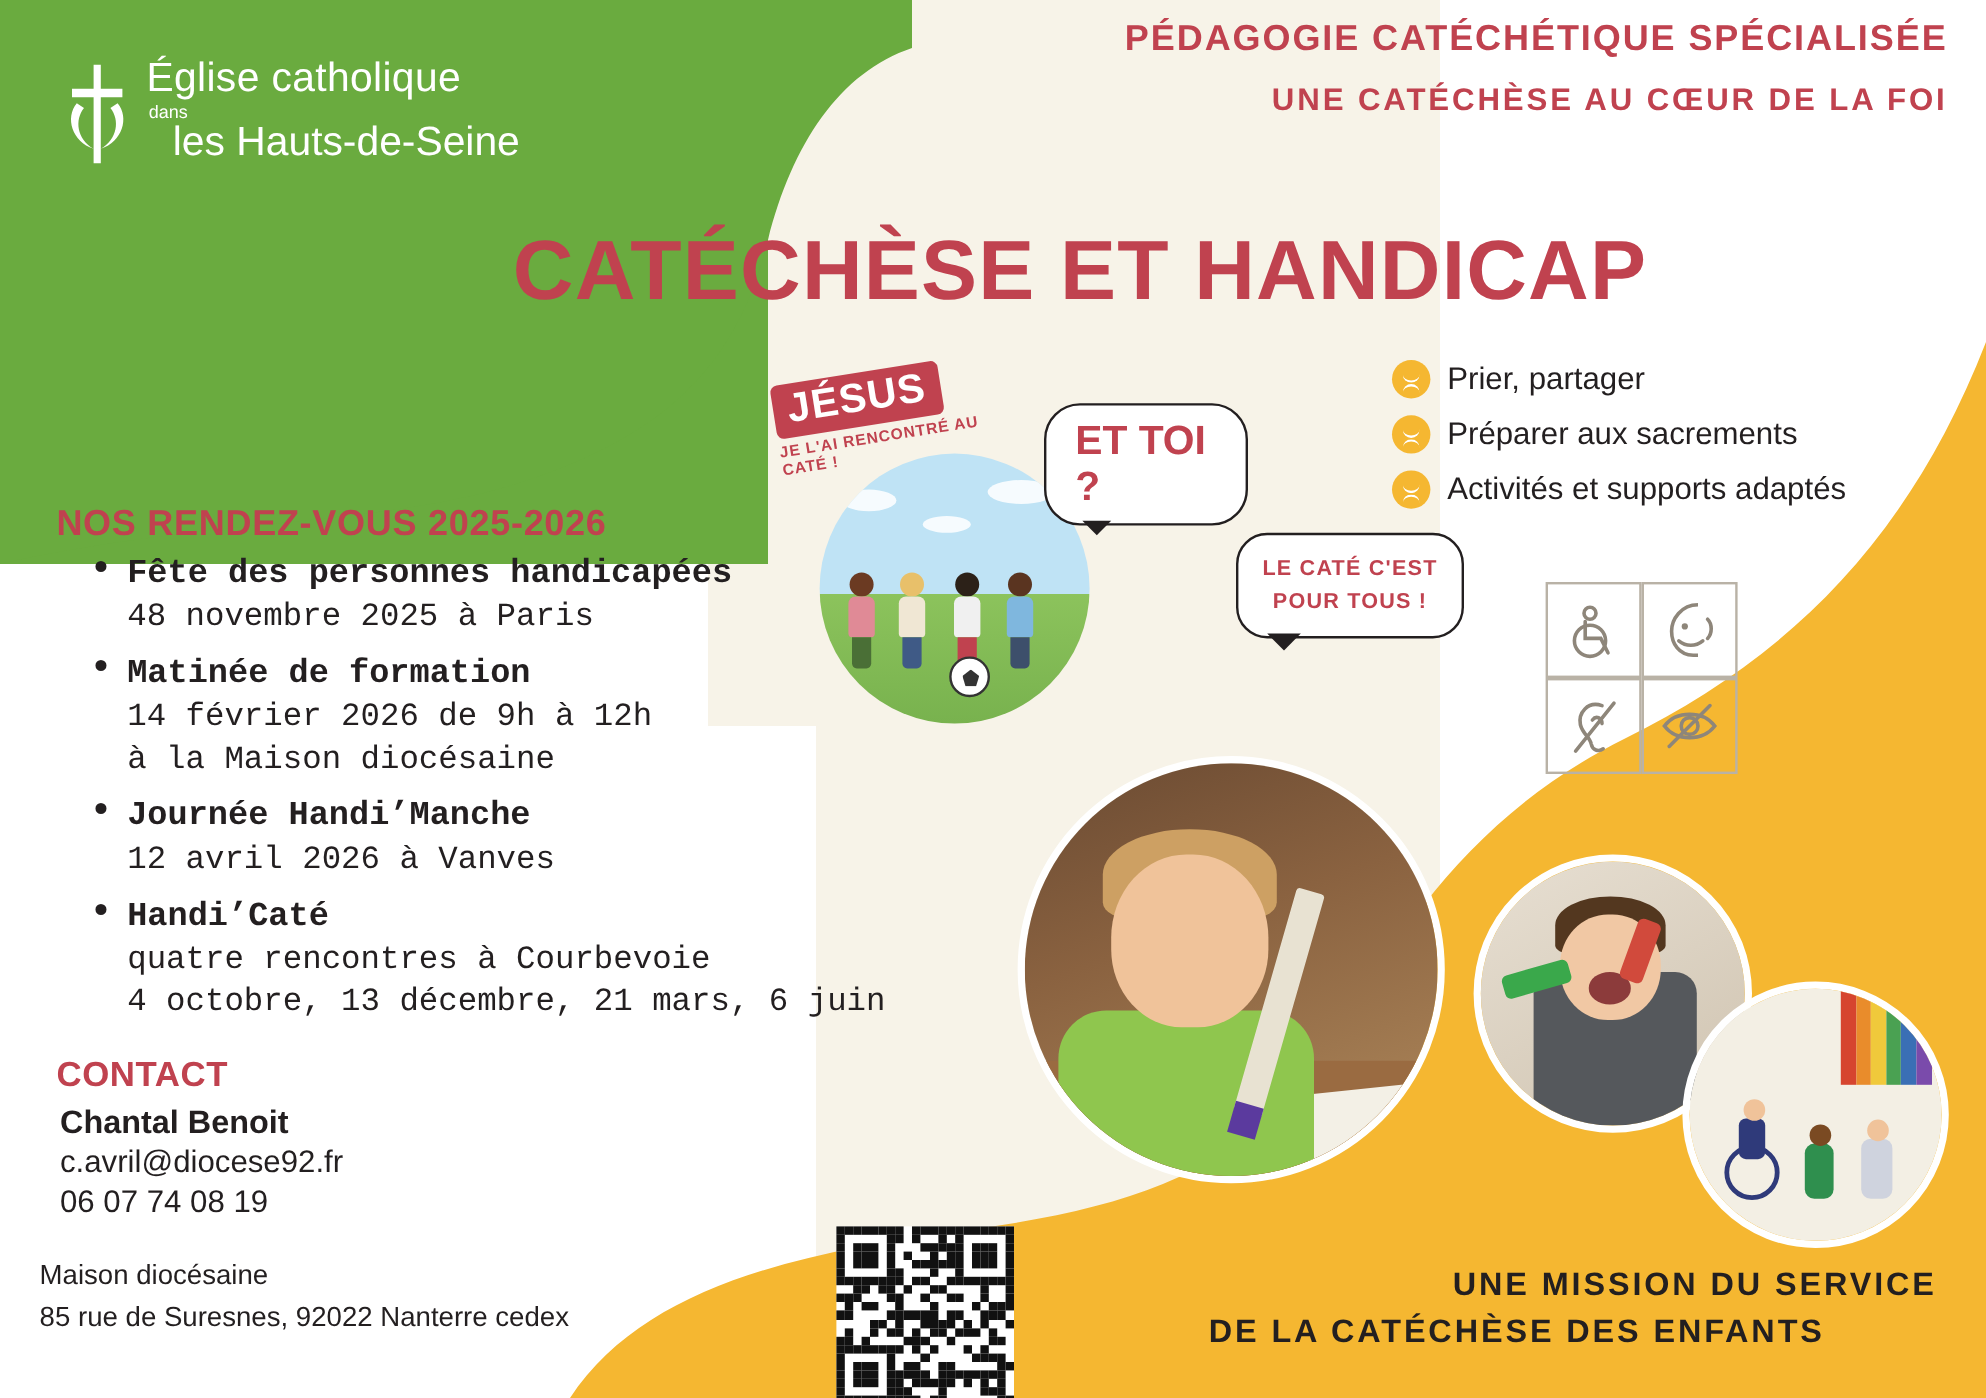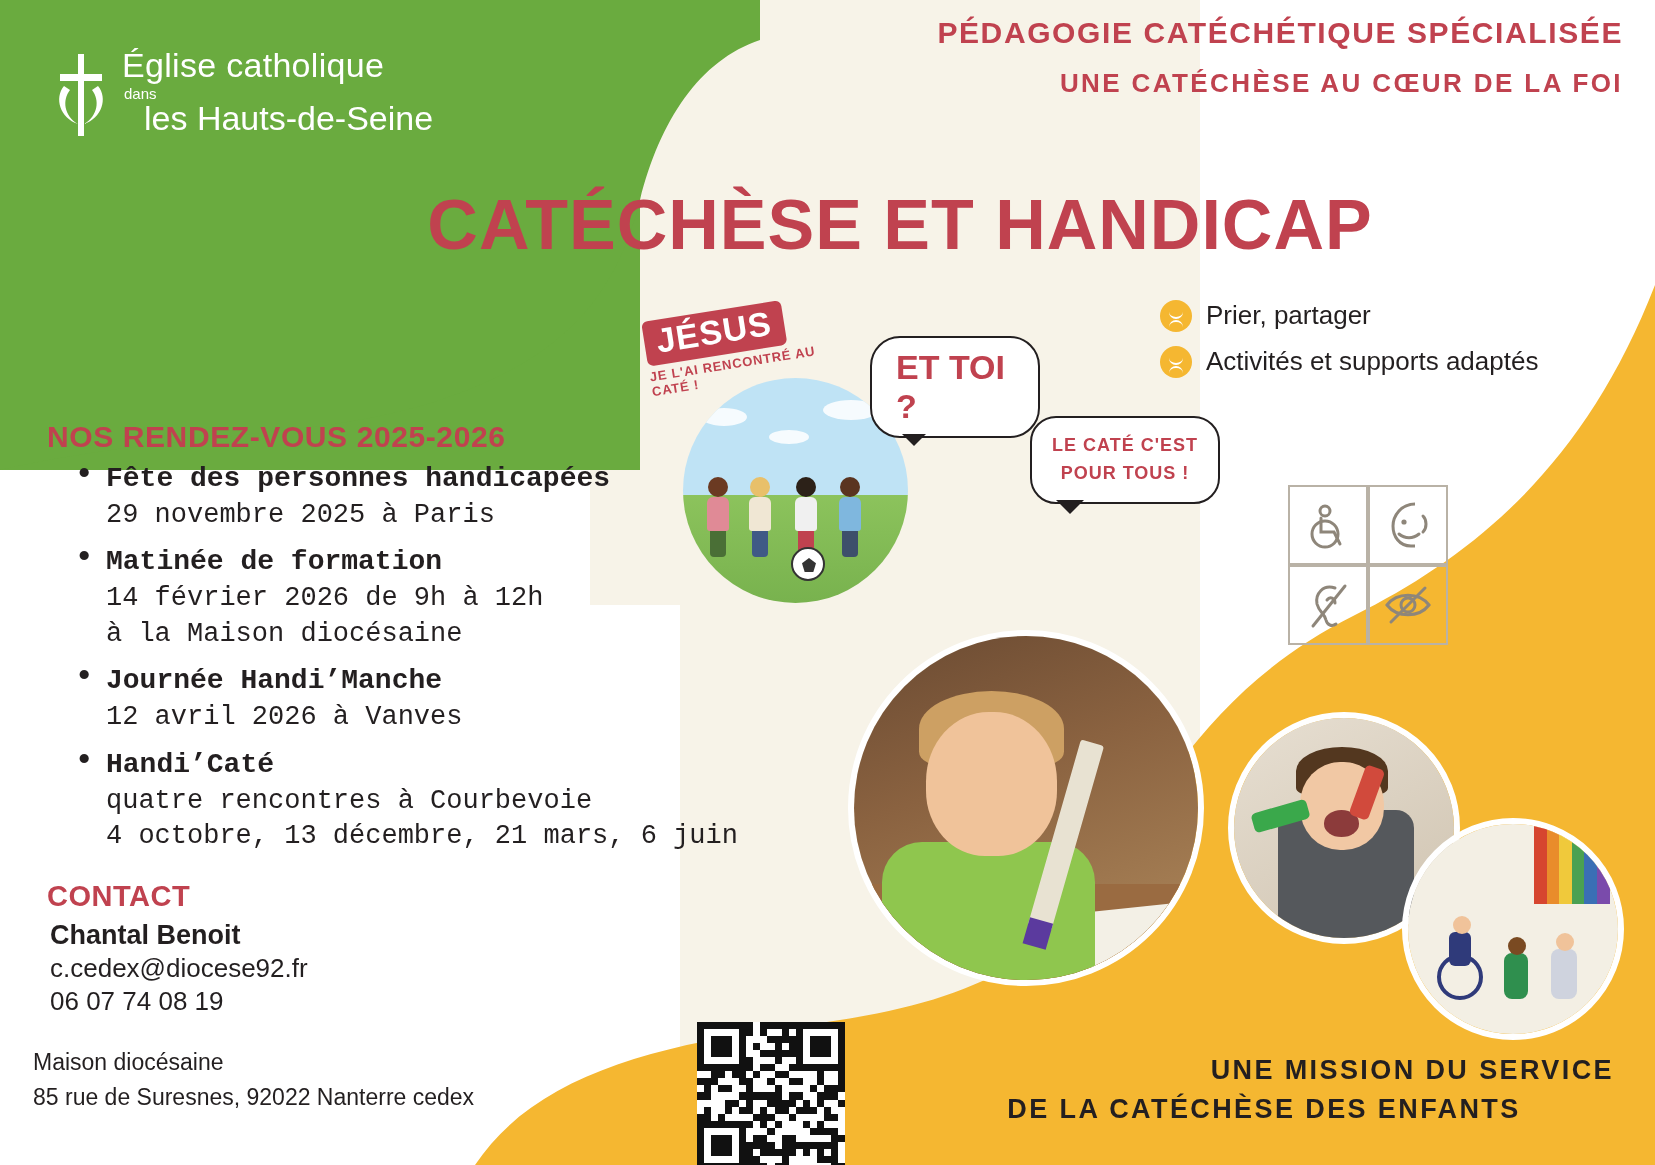--- a/index.html
+++ b/index.html
@@ -149,21 +149,21 @@
   }
   .bubble-ettoi {
     position: absolute; left: 230px; top: 36px; background: #ffffff; border: 2px solid #231f20;
     border-radius: 30px; padding: 10px 24px; font-size: 34px; font-weight: bold; color: #c0424f;
   }
   .bubble-ettoi::after {
     content: ""; position: absolute; left: 30px; bottom: -22px; width: 0; height: 0;
     border: 12px solid transparent; border-top-color: #231f20;
   }
   .bubble-tous {
-    position: absolute; left: 1030px; top: 416px; width: 190px;
+    position: absolute; left: 1030px; top: 444px; width: 190px;
     background: #ffffff; border: 2px solid #231f20; border-radius: 26px;
     padding: 14px 18px; text-align: center;
     font-size: 18px; font-weight: bold; color: #c0424f; letter-spacing: 1px; line-height: 1.55;
   }
   .bubble-tous::after {
     content: ""; position: absolute; left: 24px; bottom: -26px; width: 0; height: 0;
     border: 14px solid transparent; border-top-color: #231f20;
   }
 
   
@@ -254,20 +254,24 @@
 
   <div class="title">CATÉCHÈSE ET HANDICAP</div>
 
   <div class="features">
     <div class="feature">
       <span class="feat-ico"></span>
       <span class="feat-txt">Prier, partager</span>
     </div>
     <div class="feature">
       <span class="feat-ico"></span>
+      <span class="feat-txt">Préparer aux sacrements</span>
+    </div>
+    <div class="feature">
+      <span class="feat-ico"></span>
       <span class="feat-txt">Activités et supports adaptés</span>
     </div>
   </div>
 
   <div class="picto-grid">
     <div class="picto">
       <svg width="54" height="54" viewBox="0 0 54 54">
         <circle cx="24" cy="13" r="5" fill="none" stroke="#8e867a" stroke-width="3"></circle>
         <path d="M20 20 L20 34 L33 34 L39 46" fill="none" stroke="#8e867a" stroke-width="3" stroke-linecap="round"></path>
         <circle cx="24" cy="36" r="13" fill="none" stroke="#8e867a" stroke-width="3"></circle>
@@ -329,42 +333,42 @@
       <div class="jesus-sub">JE L'AI RENCONTRÉ AU CATÉ !</div>
     </div>
     <div class="bubble-ettoi">ET TOI ?</div>
   </div>
   <div class="bubble-tous">LE CATÉ C'EST POUR TOUS !</div>
 
   <div class="rdv-title">NOS RENDEZ-VOUS 2025-2026</div>
   <div class="rdv-list">
     <div class="rdv-item">
       <div class="rdv-name">Fête des personnes handicapées</div>
-      <div class="rdv-sub">29 novembre 2025 à Paris</div>
+      <div class="rdv-sub">48 novembre 2025 à Paris</div>
     </div>
     <div class="rdv-item">
       <div class="rdv-name">Matinée de formation</div>
       <div class="rdv-sub">14 février 2026 de 9h à 12h</div>
       <div class="rdv-sub">à la Maison diocésaine</div>
     </div>
     <div class="rdv-item">
       <div class="rdv-name">Journée Handi’Manche</div>
       <div class="rdv-sub">12 avril 2026 à Vanves</div>
     </div>
     <div class="rdv-item">
       <div class="rdv-name">Handi’Caté</div>
       <div class="rdv-sub">quatre rencontres à Courbevoie</div>
       <div class="rdv-sub">4 octobre, 13 décembre, 21 mars, 6 juin</div>
     </div>
   </div>
 
   <div class="contact-title">CONTACT</div>
   <div class="contact-box">
     <div class="contact-name">Chantal Benoit</div>
-    <div class="contact-line">c.cedex@diocese92.fr</div>
+    <div class="contact-line">c.avril@diocese92.fr</div>
     <div class="contact-line">06 07 74 08 19</div>
   </div>
 
   <div class="addr">
     <div class="addr-line">Maison diocésaine</div>
     <div class="addr-line">85 rue de Suresnes, 92022 Nanterre cedex</div>
   </div>
 
   <div class="photo photo-main">
     <div class="ph-inner p1">

